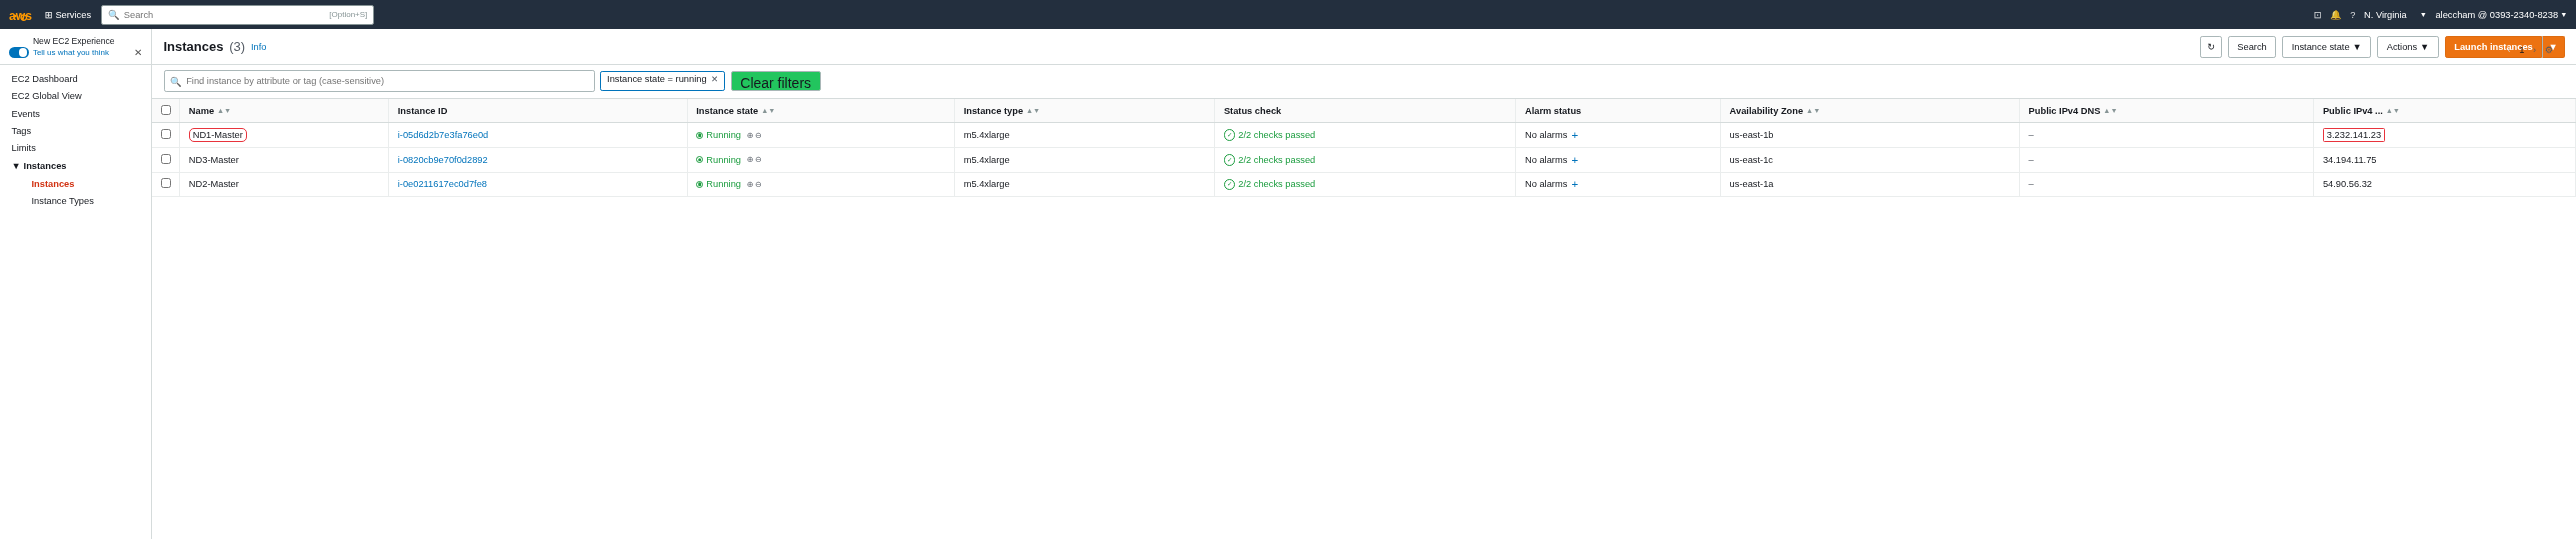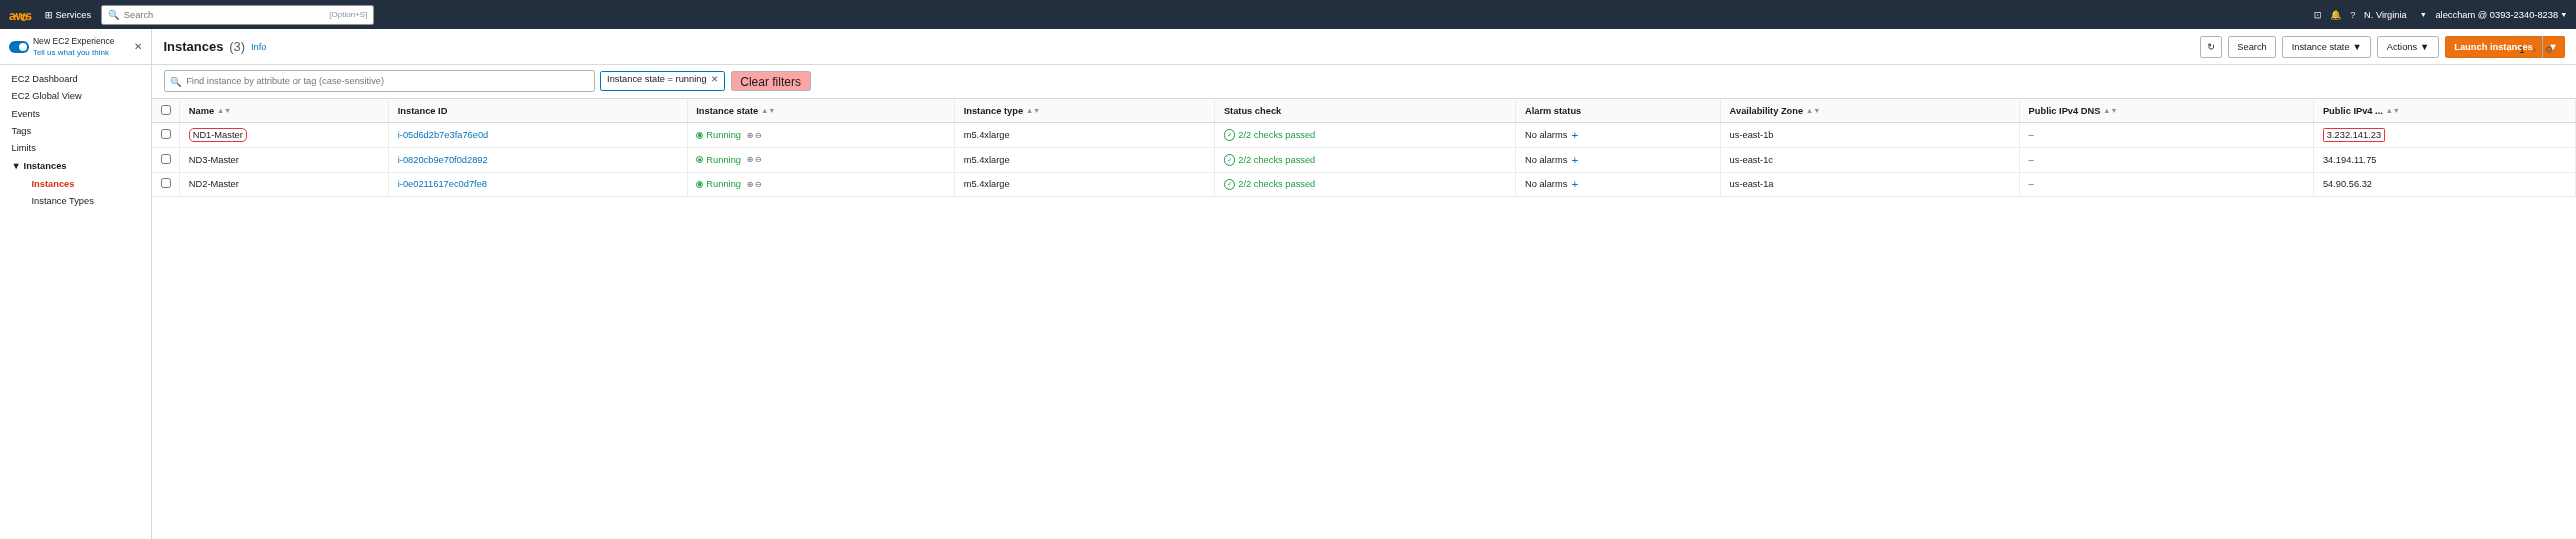--- a/index.html
+++ b/index.html
@@ -64,21 +64,21 @@
       width: 152px;
       background: #fff;
       border-right: 0.7px solid #d5dbdb;
       overflow-y: auto;
       flex-shrink: 0;
     }
     .sidebar-new-exp {
       padding: 5.8px 8.6px;
       background: #fff;
       border-bottom: 0.7px solid #d5dbdb;
-      display: flex; align-items: center; gap: 4.3px;
+      display: flex; align-items: flex-end; gap: 4.3px;
     }
     .toggle-switch {
       width: 20px; height: 11.5px;
       background: #0073bb;
       border-radius: 5.8px;
       position: relative;
       flex-shrink: 0;
       margin-top: 1.4px;
       cursor: pointer;
     }
@@ -205,23 +205,23 @@
       height: 20px;
     }
     .filter-tag-close {
       cursor: pointer; color: #545b64;
       font-size: 8.6px; margin-left: 1.4px;
     }
     .btn-clear {
       border: 0.7px solid #aab7b8;
       border-radius: 2.2px;
       padding: 2.9px 8.6px;
-      background: #fca5a5;
+      background: #22c55e;
       color: #16191f;
-      font-size: 12px;
+      font-size: 14px;
       cursor: pointer;
       height: 20px;
     }
 
     
     .table-container {
       flex: 1;
       overflow: auto;
       background: #fff;
     }

